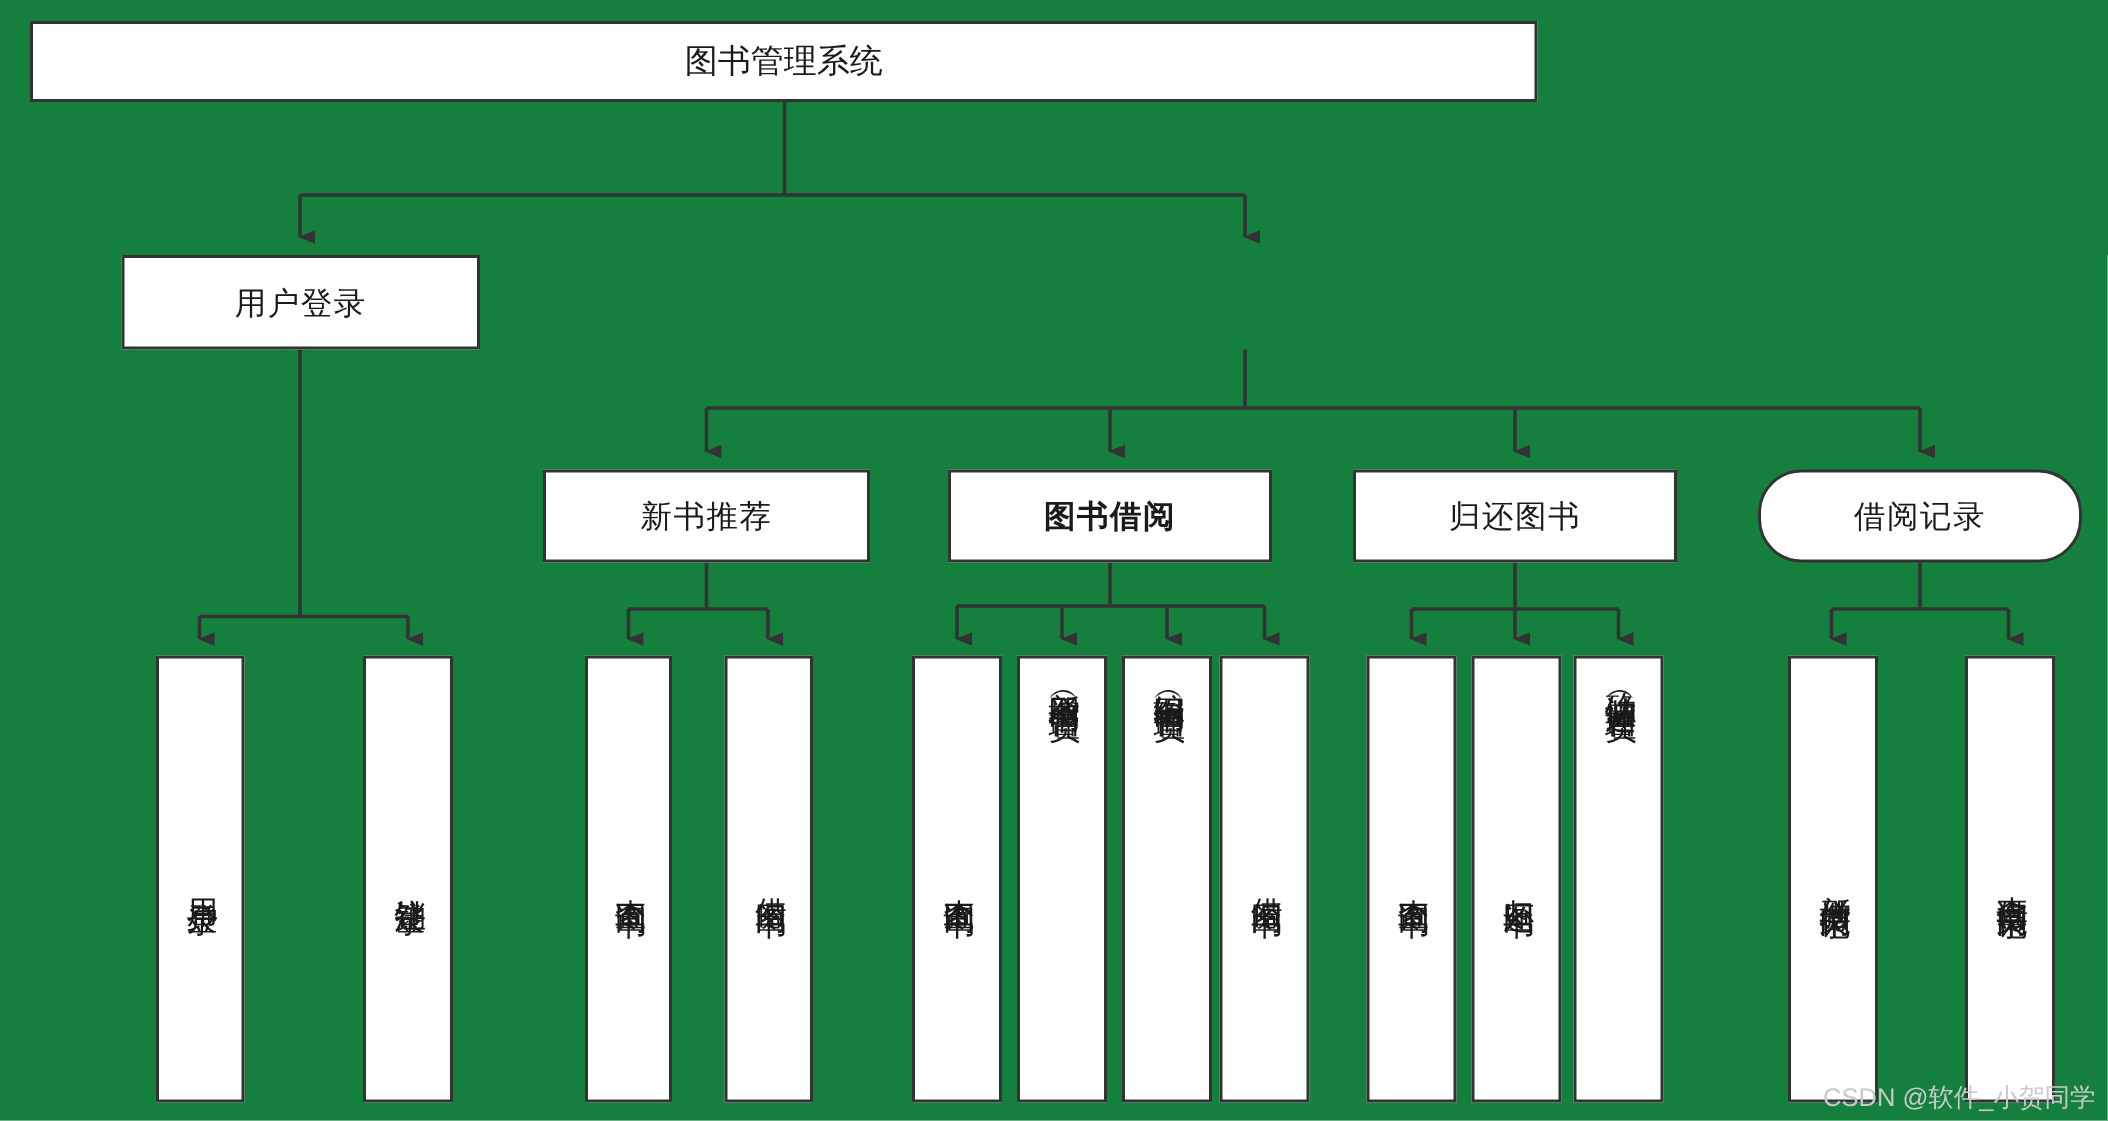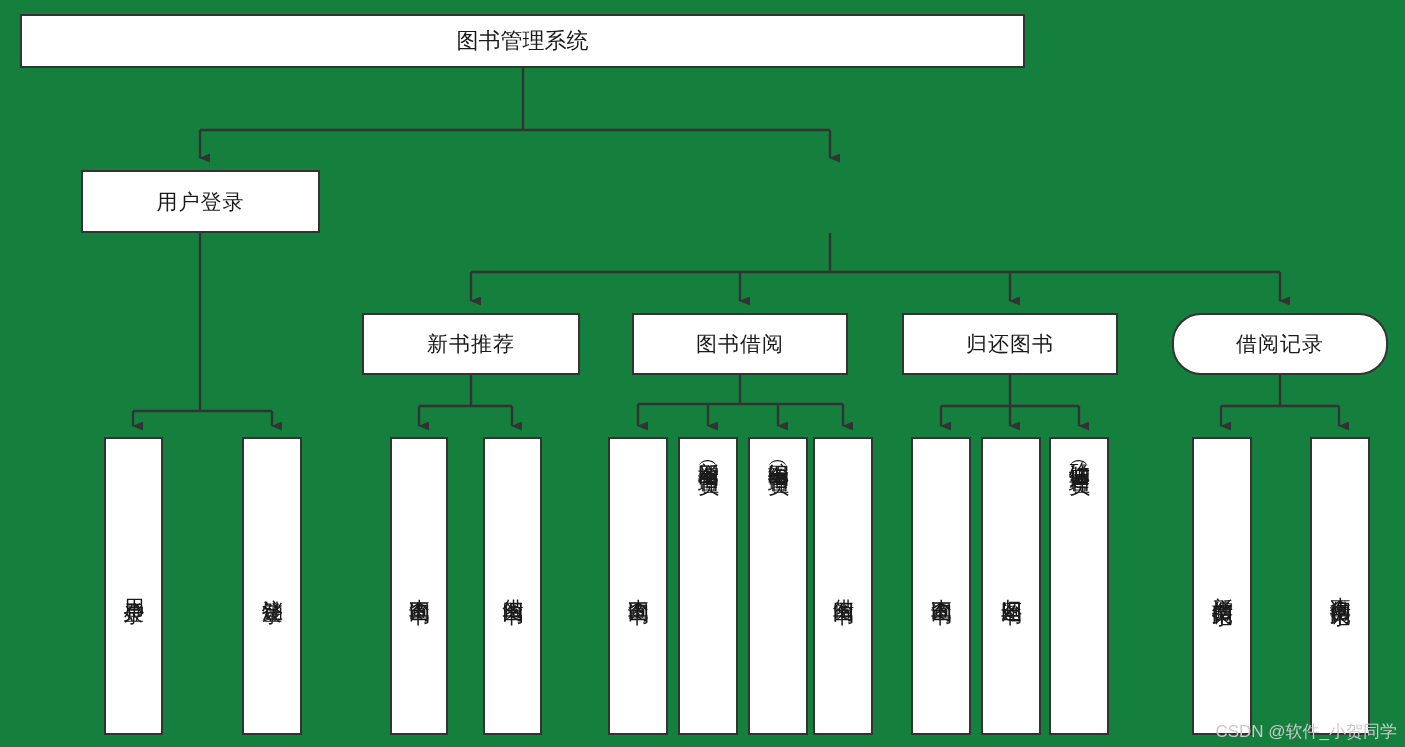--- a/index.html
+++ b/index.html
@@ -72,21 +72,21 @@
       <path d="M1221,406 L1221,426" marker-end="url(#arw)"></path>
       <path d="M1339,406 L1339,426" marker-end="url(#arw)"></path>
     </g>
   </svg>
 
   <div class="node root" style="left:20px;top:14px;width:1005px;height:54px;">图书管理系统</div>
 
   <div class="node h" style="left:81px;top:170px;width:239px;height:63px;">用户登录</div>
 
   <div class="node h" style="left:362px;top:313px;width:218px;height:62px;">新书推荐</div>
-  <div class="node h" style="left:632px;top:313px;width:216px;height:62px;">图书借阅</div>
+  <div class="node h" style="left:632px;top:313px;width:216px;height:62px;font-weight:bold;">图书借阅</div>
   <div class="node h" style="left:902px;top:313px;width:216px;height:62px;">归还图书</div>
   <div class="node h" style="left:1172px;top:313px;width:216px;height:62px;border-radius:29px;">借阅记录</div>
 
   <div class="node v" style="left:104px;top:437px;width:59px;height:298px;">用户登录</div>
   <div class="node v" style="left:242px;top:437px;width:60px;height:298px;">注销登录</div>
 
   <div class="node v" style="left:390px;top:437px;width:58px;height:298px;">查询图书</div>
   <div class="node v" style="left:483px;top:437px;width:59px;height:298px;">借阅图书</div>
 
   <div class="node v" style="left:608px;top:437px;width:60px;height:298px;">查询图书</div>

